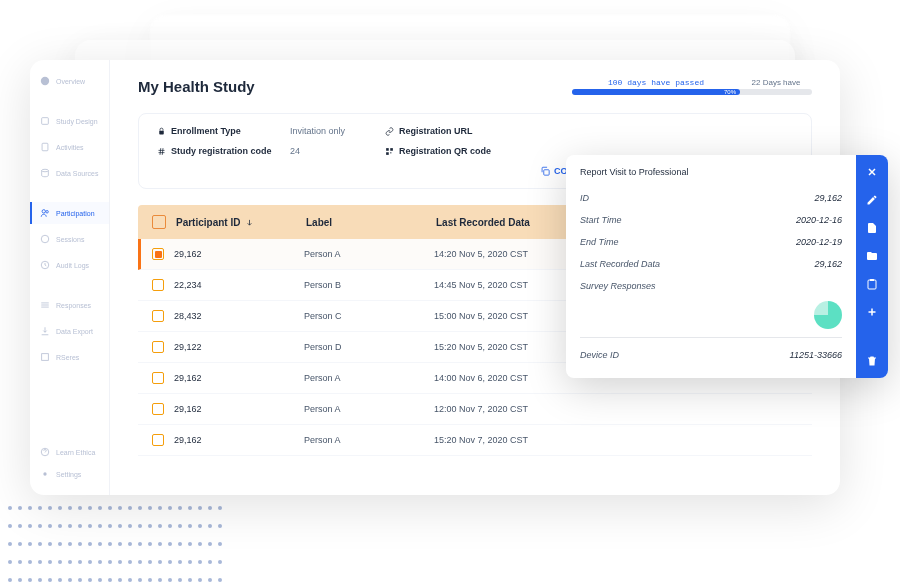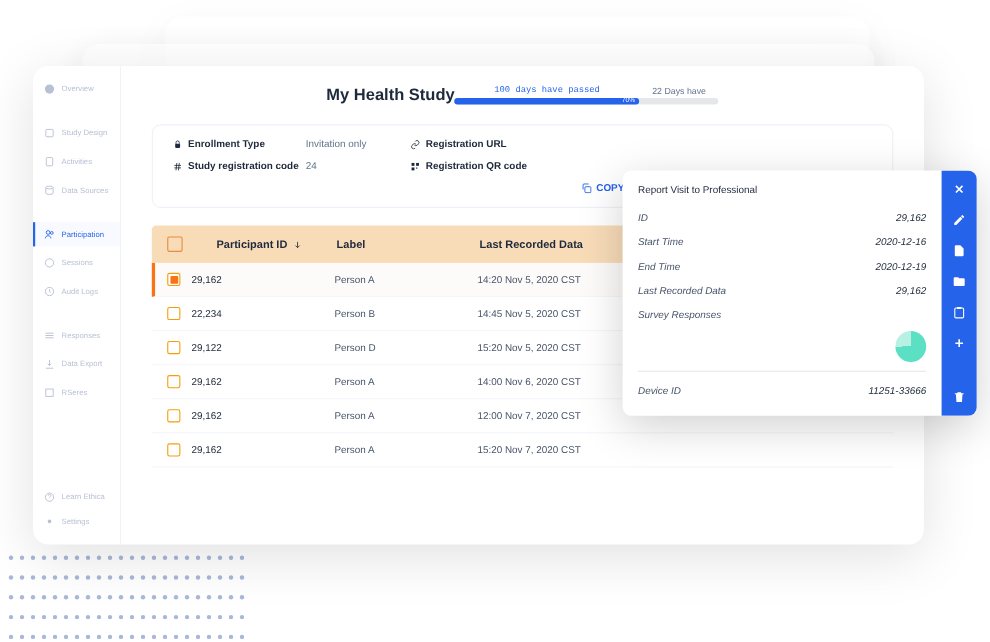--- a/index.html
+++ b/index.html
@@ -10,39 +10,39 @@
     .card3 { left: 150px; top: 15px; width: 640px; height: 440px; filter: blur(1px); opacity: 0.6; }
     .card2 { left: 75px; top: 40px; width: 720px; height: 420px; filter: blur(0.5px); opacity: 0.8; }
     .main { position: absolute; left: 30px; top: 60px; width: 810px; height: 435px; background: #fff; border-radius: 14px; box-shadow: 0 10px 50px rgba(0,0,0,0.12); display: flex; }
     .sidebar { width: 80px; border-right: 1px solid #f0f2f7; padding: 10px 0; display: flex; flex-direction: column; gap: 4px; }
     .side-item { display: flex; align-items: center; gap: 6px; padding: 6px 8px; font-size: 7px; color: #b8c0d4; cursor: pointer; border-left: 2px solid transparent; }
     .side-item.active { color: #2563eb; border-left-color: #2563eb; background: #f8faff; }
     .side-item svg { width: 10px; height: 10px; flex-shrink: 0; }
     .side-gap { height: 10px; }
     .side-bottom { margin-top: auto; }
     .content { flex: 1; padding: 18px 28px; display: flex; flex-direction: column; }
-    .header { display: flex; align-items: center; justify-content: center; margin-bottom: 18px; }
+    .header { display: flex; align-items: center; justify-content: space-between; margin-bottom: 18px; }
     .title { font-size: 15px; font-weight: 700; color: #1e293b; }
     .progress-wrap { display: flex; flex-direction: column; align-items: flex-end; gap: 2px; width: 240px; }
     .progress-labels { display: flex; width: 100%; font-size: 8px; }
     .progress-labels .passed { flex: 0 0 70%; text-align: center; color: #2563eb; font-family: Liberation Mono, monospace; }
     .progress-labels .remain { flex: 1; text-align: center; color: #64748b; }
     .progress-bar { width: 100%; height: 6px; background: #e5e7eb; border-radius: 3px; display: flex; align-items: center; position: relative; }
     .progress-fill { width: 70%; height: 100%; background: #2563eb; border-radius: 3px; display: flex; align-items: center; justify-content: flex-end; }
     .progress-pct { font-size: 6px; color: #fff; padding-right: 4px; }
     .info-card { border: 1px solid #eef1f7; border-radius: 8px; padding: 12px 18px; display: flex; gap: 40px; font-size: 9px; margin-bottom: 16px; }
     .info-col { display: flex; flex-direction: column; gap: 10px; }
-    .info-row { display: flex; align-items: center; gap: 6px; }
+    .info-row { display: flex; align-items: center; gap: 18px; }
     .info-label { color: #1e293b; font-weight: 600; min-width: 115px; display: flex; align-items: center; gap: 5px; }
     .info-label svg { width: 9px; height: 9px; }
     .info-value { color: #64748b; }
     .copy-link { color: #2563eb; font-weight: 700; display: flex; align-items: flex-start; gap: 4px; cursor: pointer; margin-top: 40px; }
     .table-head { display: flex; background: #f8dcb8; border-radius: 4px 4px 0 0; padding: 10px 14px; font-size: 10px; font-weight: 600; color: #1e293b; align-items: center; gap: 10px; }
     .th-check { width: 14px; height: 14px; border: 1.5px solid #ea8a3a; border-radius: 2px; }
-    .th-pid { width: 120px; display: flex; align-items: center; gap: 5px; justify-content: center; }
+    .th-pid { width: 120px; display: flex; align-items: center; gap: 5px; }
     .th-pid svg { width: 9px; height: 9px; }
     .th-label { width: 120px; }
     .th-last { flex: 1; }
     .rows { display: flex; flex-direction: column; }
     .row { display: flex; padding: 9px 14px; font-size: 9px; color: #475569; align-items: center; gap: 10px; border-bottom: 1px solid #f4f6fa; }
     .row.sel { border-left: 3px solid #f97316; background: #fdfbf9; padding-left: 11px; }
     .row-check { width: 12px; height: 12px; border: 1.5px solid #f59e0b; border-radius: 2px; flex-shrink: 0; display: flex; align-items: center; justify-content: center; }
     .row-check.checked::after { content: ""; width: 7px; height: 7px; background: #f97316; border-radius: 1px; }
     .cell-pid { width: 120px; color: #1e293b; }
     .cell-label { width: 120px; }
@@ -242,20 +242,26 @@
           <div class="cell-last">14:20 Nov 5, 2020 CST</div>
         </div>
         <div class="row">
           <div class="row-check"></div>
           <div class="cell-pid">22,234</div>
           <div class="cell-label">Person B</div>
           <div class="cell-last">14:45 Nov 5, 2020 CST</div>
         </div>
         <div class="row">
           <div class="row-check"></div>
+          <div class="cell-pid">28,432</div>
+          <div class="cell-label">Person C</div>
+          <div class="cell-last">15:00 Nov 5, 2020 CST</div>
+        </div>
+        <div class="row">
+          <div class="row-check"></div>
           <div class="cell-pid">29,122</div>
           <div class="cell-label">Person D</div>
           <div class="cell-last">15:20 Nov 5, 2020 CST</div>
         </div>
         <div class="row">
           <div class="row-check"></div>
           <div class="cell-pid">29,162</div>
           <div class="cell-label">Person A</div>
           <div class="cell-last">14:00 Nov 6, 2020 CST</div>
         </div>

